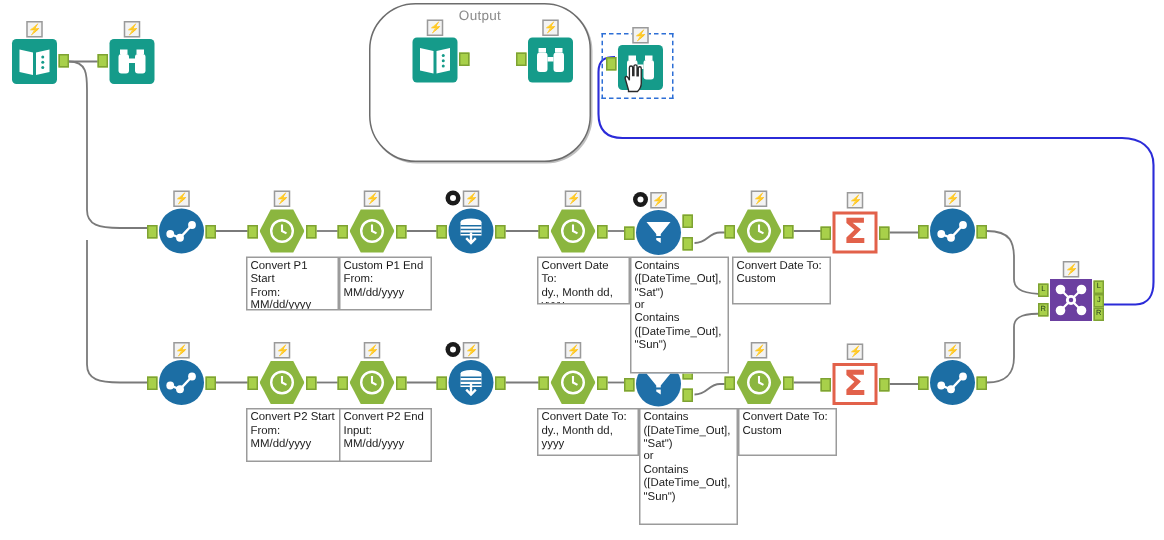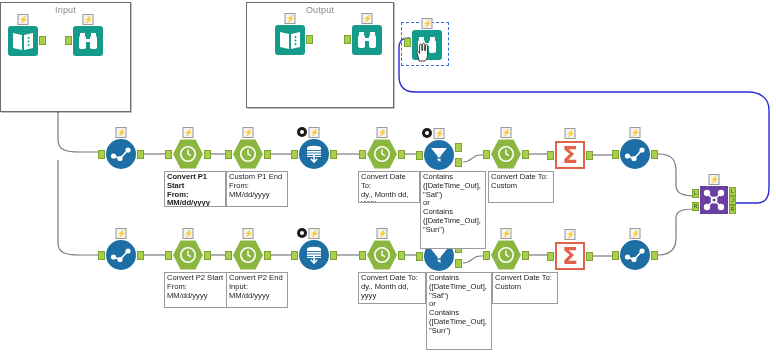--- a/index.html
+++ b/index.html
@@ -162,24 +162,21 @@
     </g>
 
     <g fill="none" stroke="#2b2bd8" stroke-width="1.4">
       <path d="M731 203 L757 203 C766 203 769 196 769 188 L769 110
                C769 98 760 92 748 92 L415 92
                C404 92 399 86 399 76 L399 48
                C399 40 403 38 410 38"></path>
     </g>
   </svg>
 
-  <div class="container" style="left:0px;top:2px;width:131px;height:110px;">
-    <div class="container-title">Input</div>
-  </div>
-  <div class="container" style="left:246px;top:2px;width:148px;height:106px;">
+  <div class="container" style="left:246px;top:2px;width:148px;height:106px;border-radius:31px;">
     <div class="container-title">Output</div>
   </div>
 
   <div class="tool" style="left:8px;top:26px;">
     <div class="tool-body">
       <div class="lightning">
           <span>⚡</span>
         </div>
       <div class="teal">
         <svg width="22" height="20" viewBox="0 0 22 20">
@@ -604,21 +601,21 @@
         </svg>
       </div>
       <div class="port-label" style="left:-8px;right:auto;top:3px;">L</div>
       <div class="port-label" style="left:-8px;right:auto;top:16px;">R</div>
       <div class="port-label" style="top:1px;">L</div>
       <div class="port-label" style="top:10px;">J</div>
       <div class="port-label" style="top:19px;">R</div>
     </div>
   </div>
 
-  <div class="annot" style="left:164px;top:171px;width:62px;height:36px;font-weight:bold;">Convert P1 Start
+  <div class="annot" style="left:164px;top:171px;width:62px;height:36px;">Convert P1 Start
 From:
 MM/dd/yyyy</div>
   <div class="annot" style="left:226px;top:171px;width:62px;height:36px;">Custom P1 End
 From:
 MM/dd/yyyy</div>
   <div class="annot" style="left:358px;top:171px;width:62px;height:32px;">Convert Date To:
 dy., Month dd,
 yyyy</div>
   <div class="annot" style="left:420px;top:171px;width:66px;height:78px;">Contains
 ([DateTime_Out],

